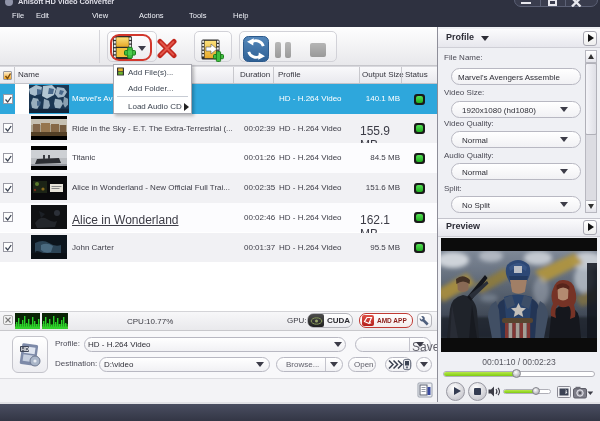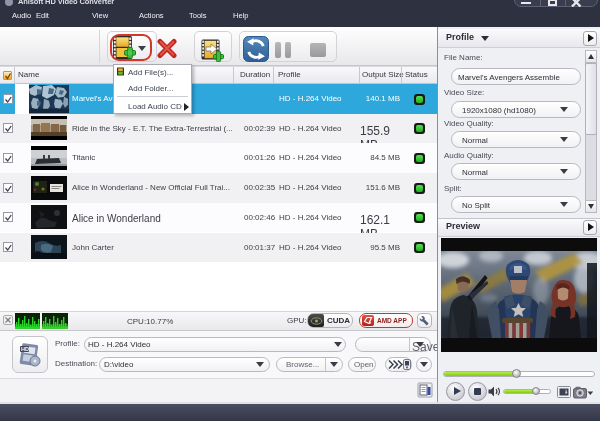--- a/index.html
+++ b/index.html
@@ -27,21 +27,21 @@
   <div class="abs" style="left:548px;top:-1px;width:9px;height:6.5px;border:2px solid #e8e8ee;"></div>
   <svg class="abs" style="left:571px;top:-1px;" width="11" height="8">
       <g stroke="#e8e8ee" stroke-width="2.4">
         <path d="M1 7.5 L 9.5 -1"></path>
         <path d="M1 -1 L 9.5 7.5"></path>
       </g>
     </svg>
   <div class="abs" style="left:540px;top:-7px;width:1px;height:14px;background:#5c6176;"></div>
   <div class="abs" style="left:565px;top:-7px;width:1px;height:14px;background:#5c6176;"></div>
 
-  <div class="abs" style="top:11px;left:12px;font-size:7.5px;color:#eef0f6;">Audio</div>
+  <div class="abs" style="top:11px;left:12px;font-size:7.5px;color:#eef0f6;">File</div>
   <div class="abs" style="top:11px;left:36px;font-size:7.5px;color:#eef0f6;">Edit</div>
   <div class="abs" style="top:11px;left:92px;font-size:7.5px;color:#eef0f6;">View</div>
   <div class="abs" style="top:11px;left:139px;font-size:7.5px;color:#eef0f6;">Actions</div>
   <div class="abs" style="top:11px;left:189px;font-size:7.5px;color:#eef0f6;">Tools</div>
   <div class="abs" style="top:11px;left:233px;font-size:7.5px;color:#eef0f6;">Help</div>
 
   <div class="abs" style="left:0;top:27px;width:437px;height:39px;
     background:linear-gradient(#fefefe,#e8e8eb);border-bottom:1px solid #c6c6cb;"></div>
   <div class="abs" style="left:99px;top:30px;width:1px;height:33px;background:#d5d5da;"></div>
   <div class="abs" style="left:107px;top:31px;width:50px;height:31px;border:1px solid #d2d2d8;border-radius:5px;background:linear-gradient(#fff,#ebebee);"></div>
@@ -257,21 +257,21 @@
       <div class="abs" style="left:3px;top:212.3px;width:10px;height:10px;background:#fdfdfd;border:1px solid #9a9aa4;"></div>
       <svg class="abs" style="left:4px;top:213.3px;" width="9" height="9">
         <path d="M1.5 4.5 l2.2 2.5 3.5-5" stroke="#3a4252" stroke-width="1.3" fill="none"></path>
       </svg>
       <div class="abs" style="left:31px;top:205.3px;width:36px;height:24px;background:#000;overflow:hidden;"><svg width="100%" height="100%" viewBox="0 0 36 24" preserveAspectRatio="none">
     <rect width="36" height="24" fill="#101113"></rect>
     <path d="M4 18 q6 -8 12 -4 t10 2 l-2 6 -18 1 z" fill="#23262b"></path>
     <circle cx="26" cy="8" r="3" fill="#2c3038"></circle>
     <path d="M8 6 l6 3 -4 4 z" fill="#1c2026"></path>
   </svg></div>
-      <div class="abs" style="left:72px;top:212.8px;width:168px;overflow:hidden;white-space:nowrap;font-size:10px;color:#3c3c46;">Alice in Wonderland</div>
+      <div class="abs" style="left:72px;top:212.8px;width:168px;overflow:hidden;white-space:nowrap;font-size:12px;color:#3c3c46;text-decoration:underline;">Alice in Wonderland</div>
       <div class="abs" style="left:244px;top:212.8px;font-size:8px;color:#3c3c46;">00:02:46</div>
       <div class="abs" style="left:279px;top:212.8px;font-size:8px;color:#3c3c46;">HD - H.264 Video</div>
       <div class="abs" style="left:360px;top:212.8px;width:40px;text-align:left;font-size:12px;color:#3c3c46;">162.1 MB</div>
       <div class="abs" style="left:414px;top:212.3px;width:11px;height:11px;border-radius:3px;background:#1a1a1a;"></div>
       <div class="abs" style="left:416px;top:214.3px;width:7px;height:7px;border-radius:2px;background:linear-gradient(#55e055,#1fae1f);"></div>
       <div class="abs" style="left:0;top:232.5px;width:437px;height:29.7px;background:#f1f1f4;"></div>
       <div class="abs" style="left:3px;top:242px;width:10px;height:10px;background:#fdfdfd;border:1px solid #9a9aa4;"></div>
       <svg class="abs" style="left:4px;top:243px;" width="9" height="9">
         <path d="M1.5 4.5 l2.2 2.5 3.5-5" stroke="#3a4252" stroke-width="1.3" fill="none"></path>
       </svg>
@@ -530,20 +530,21 @@
     <g>
       <path d="M108 87 L110 66 Q112 56 123 54 Q136 56 138 66 L140 87 Z" fill="#15171b"></path>
       <path d="M112 38 q3 -10 11 -9 q9 0 11 10 q3 9 -1 15 q2 7 1 12 l-5 2 q2 -9 -1 -13 q-8 3 -11 -1 q-4 4 -2 13 l-5 -2 q-1 -7 2 -12 q-3 -9 0 -15" fill="#803625"></path>
       <path d="M116.5 36.5 q6 -5 11 0 l-0.5 11 q-5 4 -10 0 z" fill="#c49878"></path>
       <path d="M115.5 34.5 q7 -5 13 1 l-0.3 3.5 q-6 -5 -12.4 0 z" fill="#5e2619"></path>
     </g>
     <rect x="146" y="12" width="10" height="75" fill="#10151c" opacity="0.85"></rect>
     <rect width="156" height="87" fill="#19222e" opacity="0.1"></rect>
   </svg>
 
+  <div class="abs" style="left:441px;top:357px;width:156px;text-align:center;font-size:8.5px;color:#55555e;">00:01:10 / 00:02:23</div>
   <div class="abs" style="left:443px;top:371px;width:152px;height:6px;border:1px solid #b0b0b8;border-radius:3px;background:#fff;"></div>
   <div class="abs" style="left:444px;top:372px;width:73px;height:4px;border-radius:2px;background:linear-gradient(#b8e84a,#7fcc12);"></div>
   <div class="abs" style="left:512px;top:369px;width:9px;height:9px;border-radius:50%;background:radial-gradient(circle at 40% 35%,#fdfdfd,#9a9aa2);border:1px solid #84848c;"></div>
 
   <div class="abs" style="left:446px;top:382px;width:19px;height:19px;border-radius:50%;background:radial-gradient(circle at 40% 30%,#fff,#b9b9c2);border:1px solid #9898a2;"></div>
   <div class="abs" style="left:454px;top:387px;width:0;height:0;border-top:4.5px solid transparent;border-bottom:4.5px solid transparent;border-left:7px solid #343c52;"></div>
   <div class="abs" style="left:468px;top:382px;width:19px;height:19px;border-radius:50%;background:radial-gradient(circle at 40% 30%,#fff,#b9b9c2);border:1px solid #9898a2;"></div>
   <div class="abs" style="left:474px;top:388px;width:7px;height:7px;border-radius:1px;background:#343c52;"></div>
   <svg class="abs" style="left:488px;top:386px;" width="12" height="11" viewBox="0 0 12 11">
     <path d="M0.5 3.5 h2.5 l3 -3 v10 l-3 -3 h-2.5 z" fill="#3c3c46"></path>

